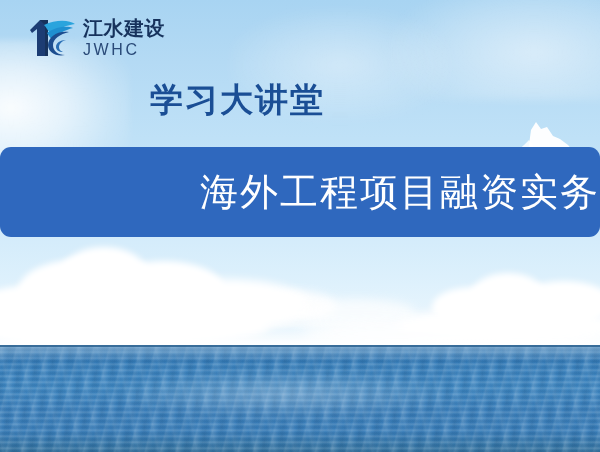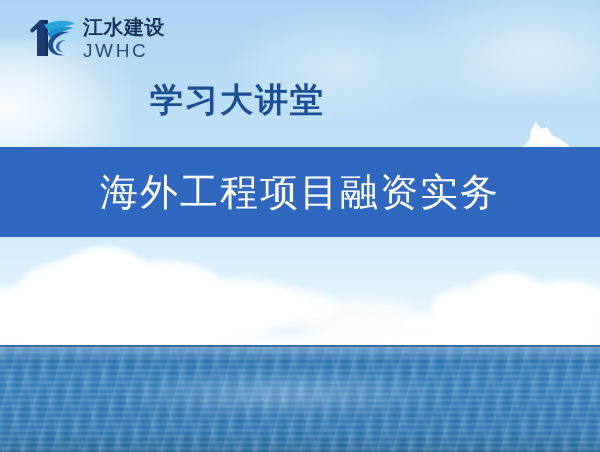--- a/index.html
+++ b/index.html
@@ -228,21 +228,21 @@
   .logo-text { display: flex; flex-direction: column; line-height: 1; }
   .logo-cn {
     font-family: "Liberation Sans", sans-serif;
     font-size: 20px;
     font-weight: bold;
     color: #16325c;
     letter-spacing: 0.5px;
   }
   .logo-en {
     font-family: "Liberation Sans", sans-serif;
-    font-size: 19px;
+    font-size: 16px;
     font-weight: normal;
     color: #2a4a78;
     letter-spacing: 2.6px;
     margin-top: 4px;
   }
 
   
   .headline {
     position: absolute;
     left: 0;
@@ -259,21 +259,22 @@
   
   .banner {
     position: absolute;
     left: 0;
     top: 147px;
     width: 600px;
     height: 90px;
     background: #2f68be;
     display: flex;
     align-items: center;
-    justify-content: center;
+    justify-content: flex-end;
+    border-radius: 11px;
   }
   .banner-title {
     font-family: "DejaVu Serif", "Liberation Serif", serif;
     font-size: 38px;
     font-weight: normal;
     color: #ffffff;
     letter-spacing: 2px;
     white-space: nowrap;
   }
 </style>

